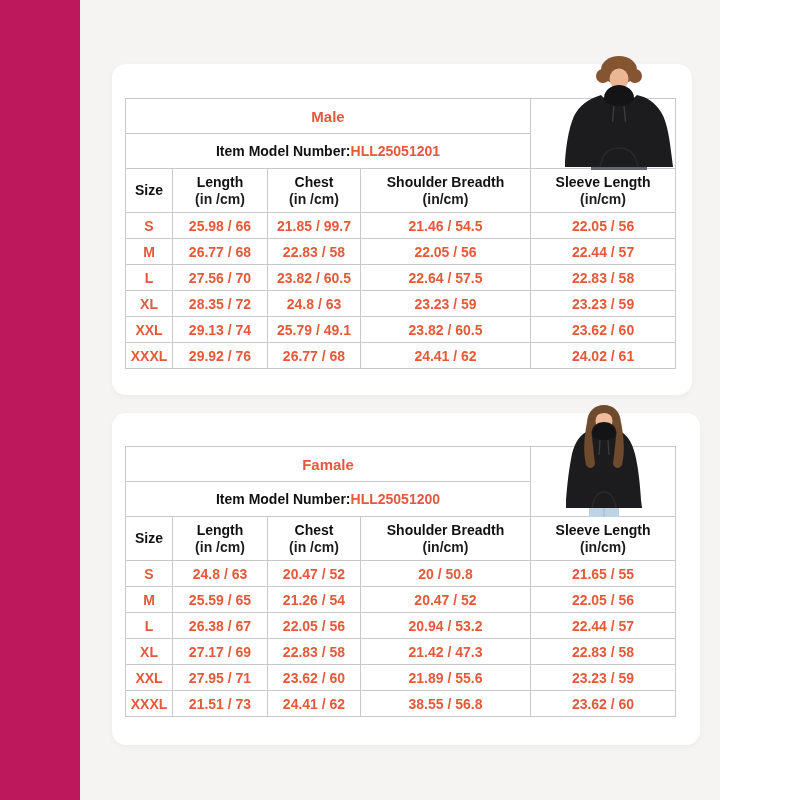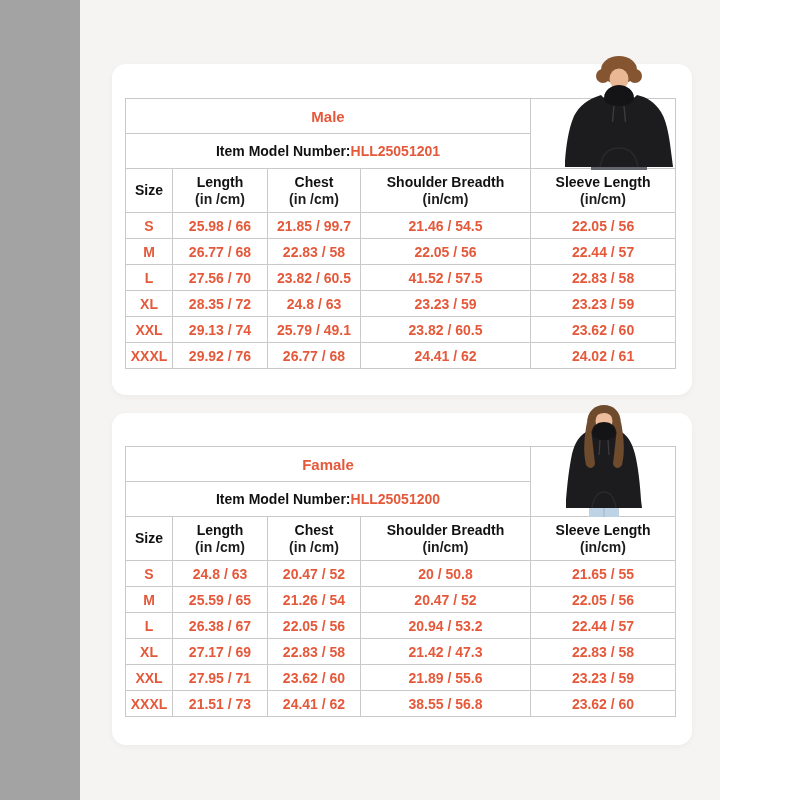--- a/index.html
+++ b/index.html
@@ -2,36 +2,36 @@
 <html style="--accent: #e5593b;"><head>
 <meta charset="utf-8">
 <style>
   html, body {
     margin: 0; padding: 0;
     width: 800px; height: 800px;
     background: #ffffff;
     overflow: hidden;
     font-family: "Liberation Sans", sans-serif;
   }
-  #canvas { position: relative; width: 664px; height: 800px; background:#a3a3a3; }
+  #canvas { position: relative; width: 664px; height: 800px; background:#be185d; }
 
   .band {
     position: absolute; left: 80px; top: 0;
     width: 640px; height: 800px;
     background: #f5f4f2;
   }
 
   .card {
     position: absolute; left: 112px;
     width: 580px; background: #ffffff;
     border-radius: 14px;
     box-shadow: 0 2px 6px rgba(0,0,0,0.04);
   }
   #card-male   { top: 64px;  height: 331px; }
-  #card-female { top: 413px; height: 332px; }
+  #card-female { top: 413px; height: 332px; padding-left: 8px; }
 
   table.sizetable {
     position: absolute; left: 13px;
     width: 550px;
     border-collapse: collapse;
     table-layout: fixed;
   }
   #card-male   table.sizetable { top: 34px; }
   #card-female table.sizetable { top: 33px; }
 
@@ -138,21 +138,21 @@
             <td class="c-size">M</td>
             <td class="c-val">26.77 / 68</td>
             <td class="c-val">22.83 / 58</td>
             <td class="c-val">22.05 / 56</td>
             <td class="c-val">22.44 / 57</td>
           </tr>
           <tr class="r-data">
             <td class="c-size">L</td>
             <td class="c-val">27.56 / 70</td>
             <td class="c-val">23.82 / 60.5</td>
-            <td class="c-val">41.52 / 57.5</td>
+            <td class="c-val">22.64 / 57.5</td>
             <td class="c-val">22.83 / 58</td>
           </tr>
           <tr class="r-data">
             <td class="c-size">XL</td>
             <td class="c-val">28.35 / 72</td>
             <td class="c-val">24.8 / 63</td>
             <td class="c-val">23.23 / 59</td>
             <td class="c-val">23.23 / 59</td>
           </tr>
           <tr class="r-data">

